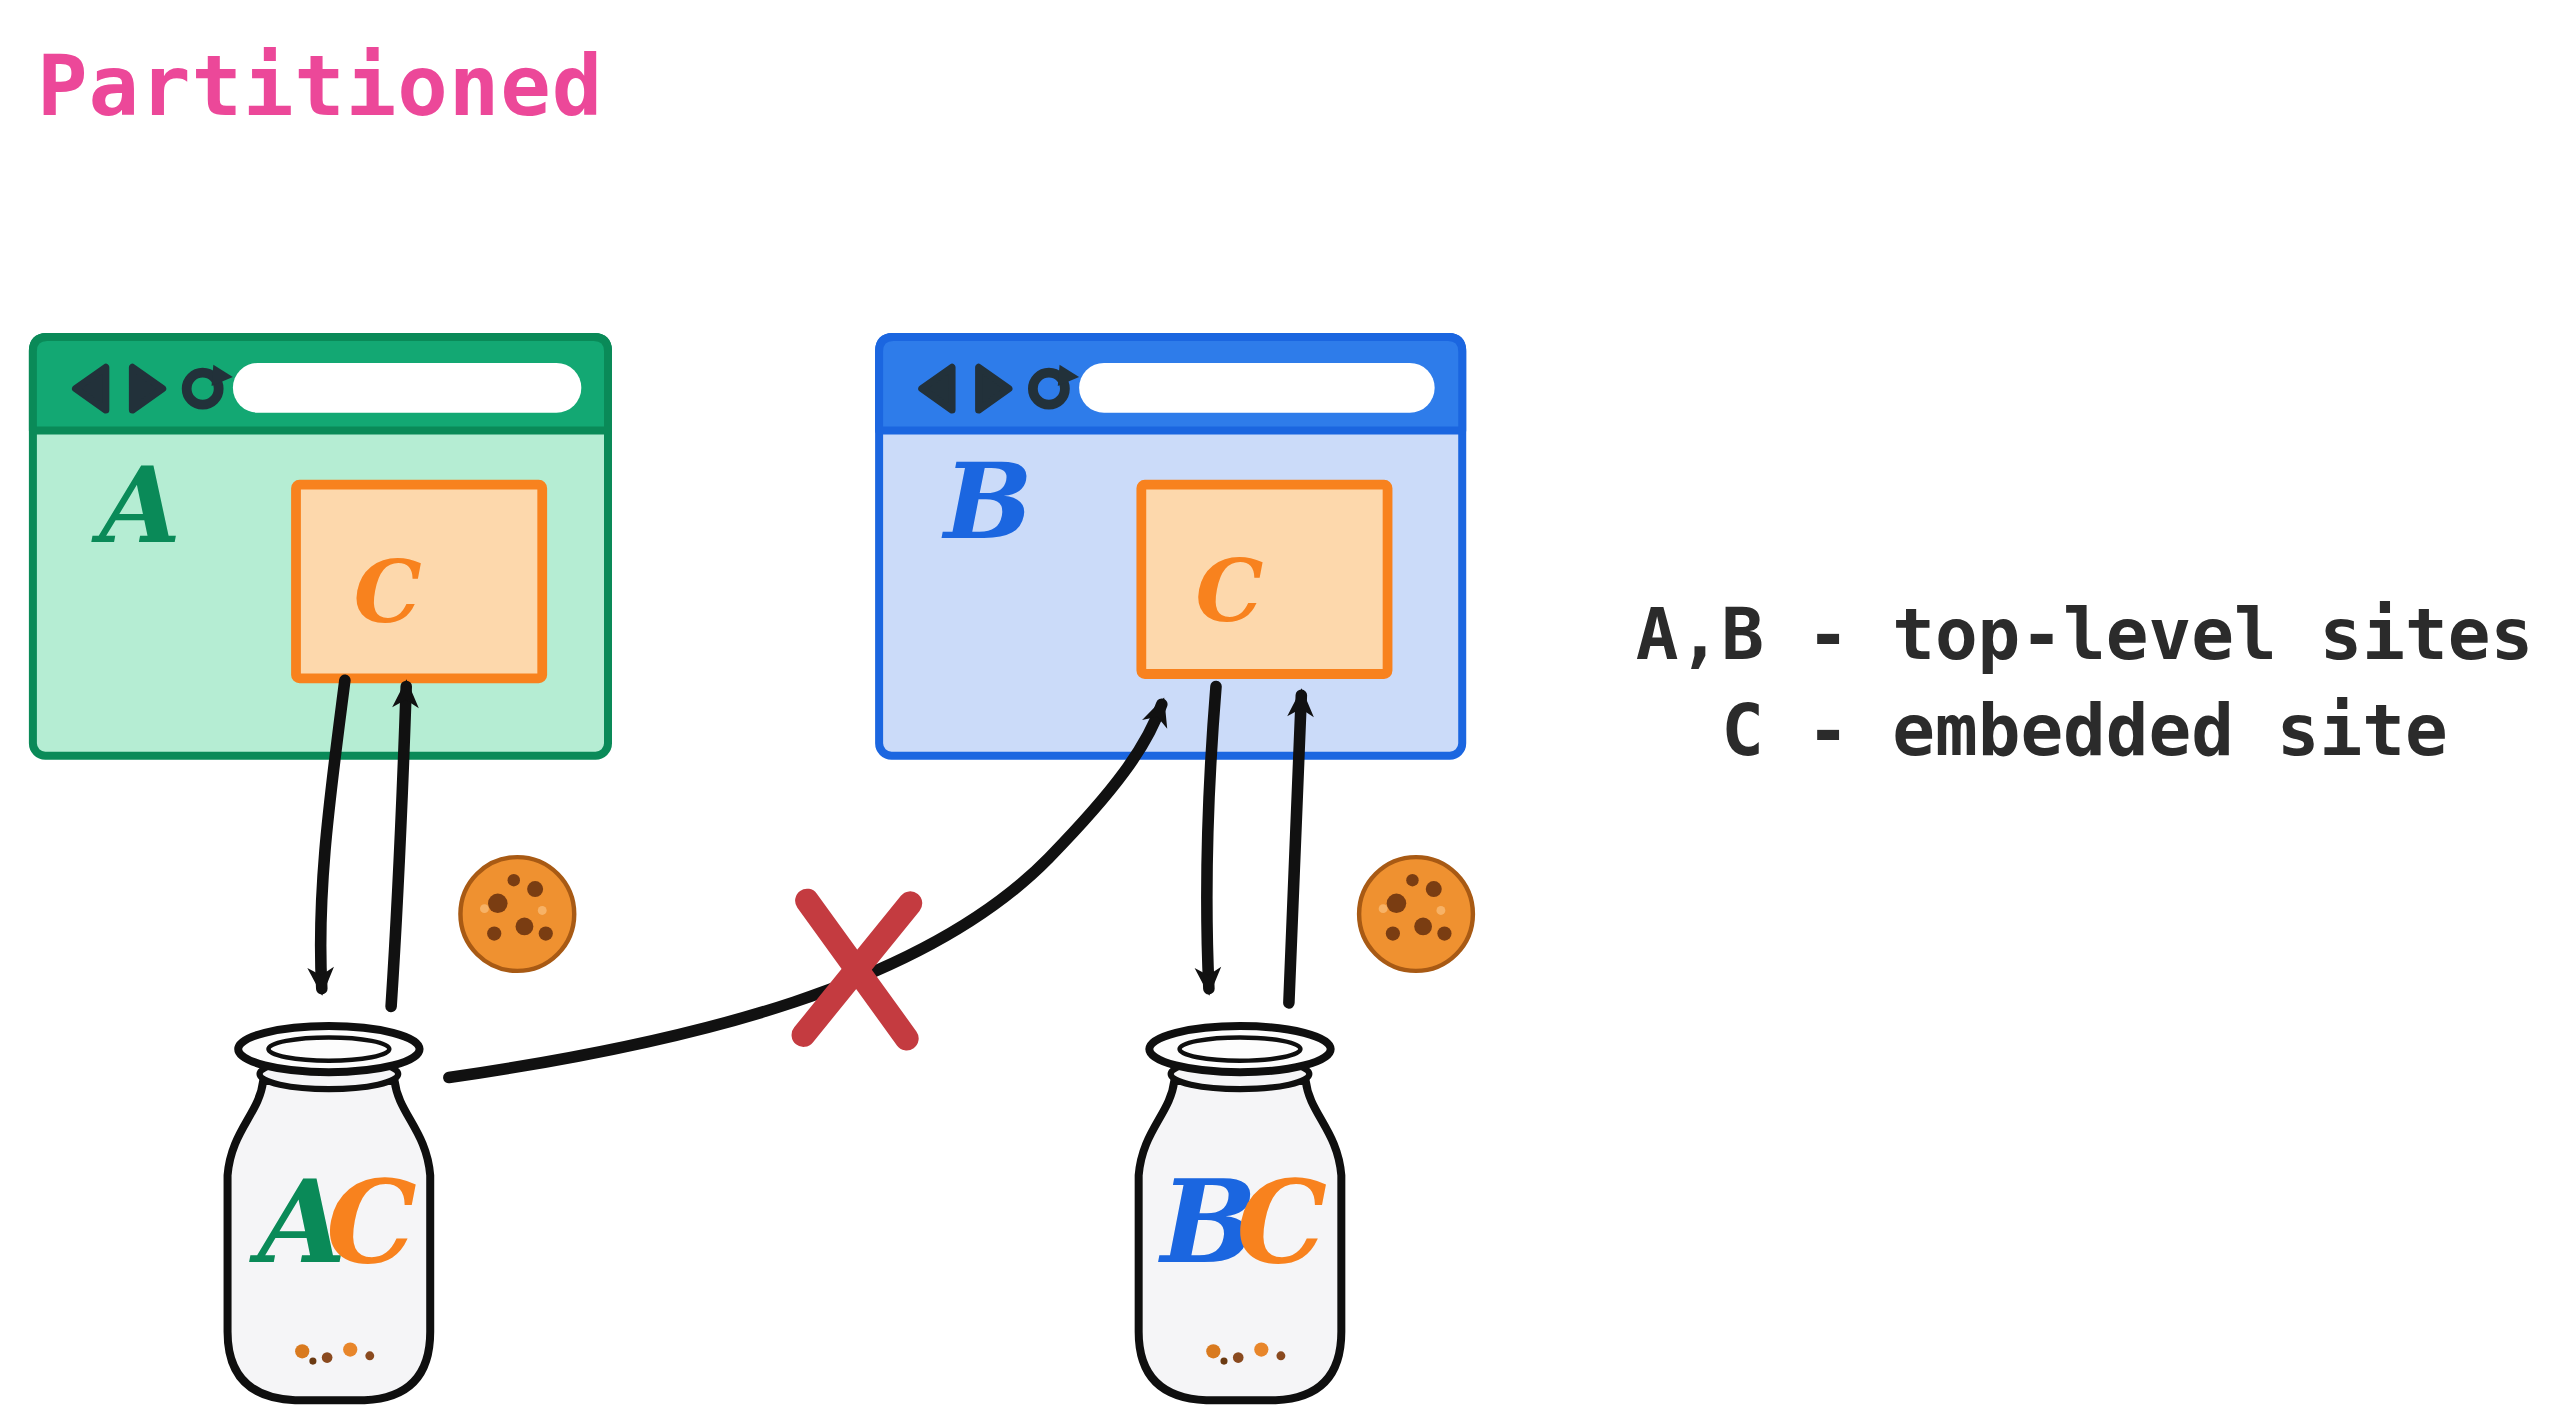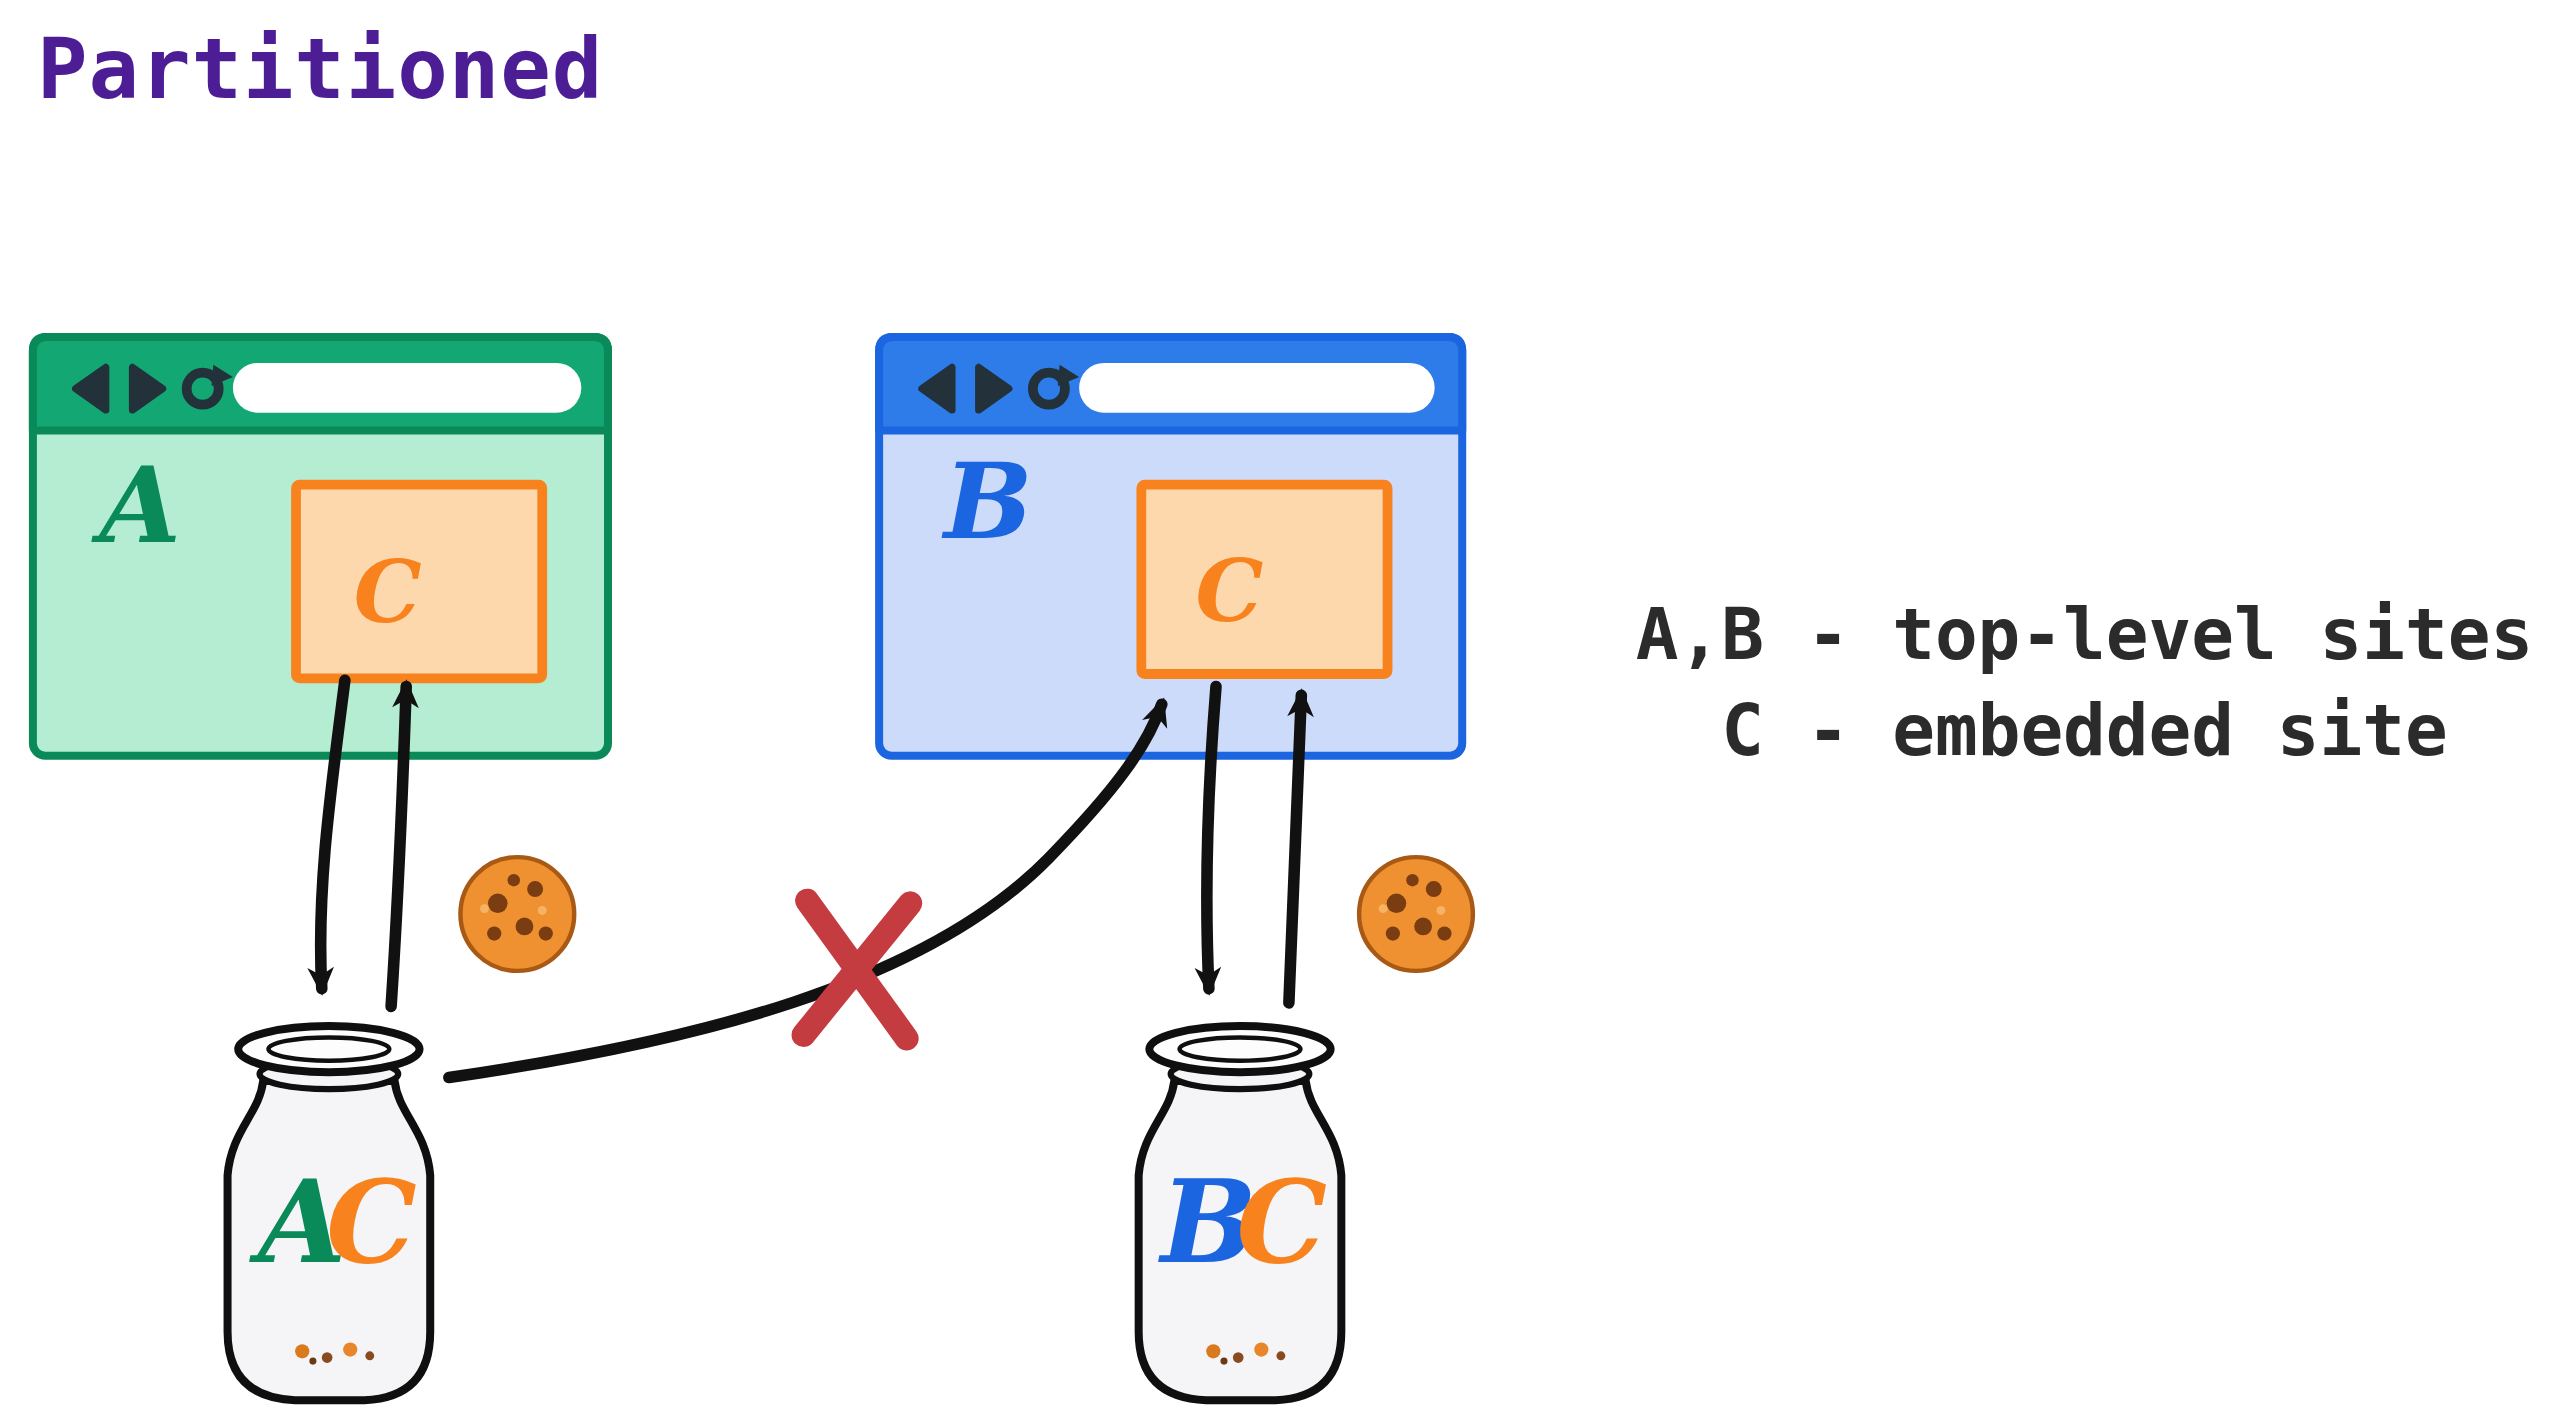--- a/index.html
+++ b/index.html
@@ -8,24 +8,24 @@
     position: relative;
     width: 2576px;
     height: 1428px;
     background: #ffffff;
     overflow: hidden;
     font-family: "DejaVu Sans Mono", monospace;
   }
   .page-title {
     position: absolute;
     left: 37px;
-    top: 20px;
+    top: 37px;
     font-size: 84px;
     font-weight: bold;
-    color: #4c1d95;
+    color: #ec4899;
     letter-spacing: 0.9px;
   }
   .legend {
     position: absolute;
     left: 1591px;
     top: 587px;
     width: 987px;
     text-align: center;
     font-size: 71px;
     font-weight: bold;

